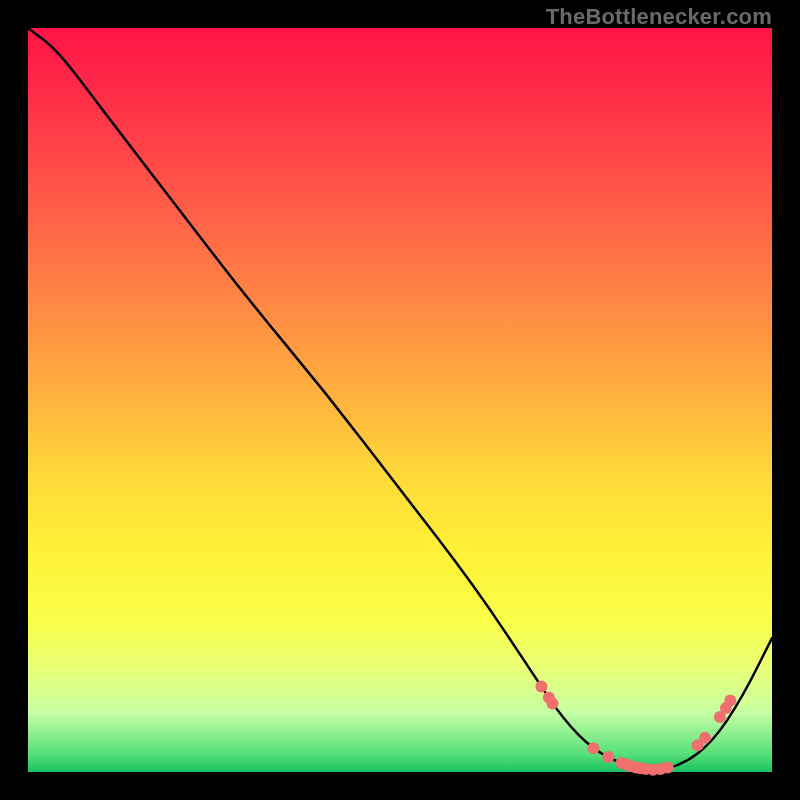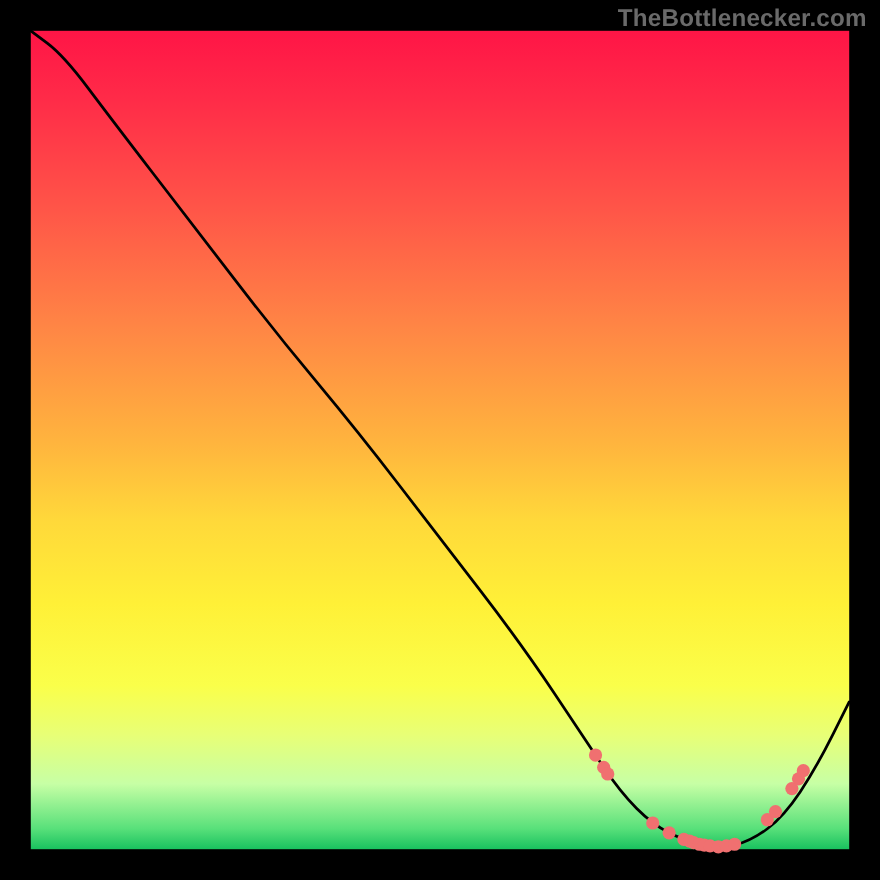--- a/index.html
+++ b/index.html
@@ -13,21 +13,21 @@
   }
   .frame {
     position: relative;
     width: 800px;
     height: 800px;
     background: #000;
   }
   .attribution {
     position: absolute;
     top: 4px;
-    right: 12px;
+    right: 28px;
     color: #6a6a6a;
     font-size: 22px;
     font-weight: 600;
     letter-spacing: 0.2px;
     user-select: none;
   }
   .plot {
     position: absolute;
     left: 28px;
     top: 28px;

